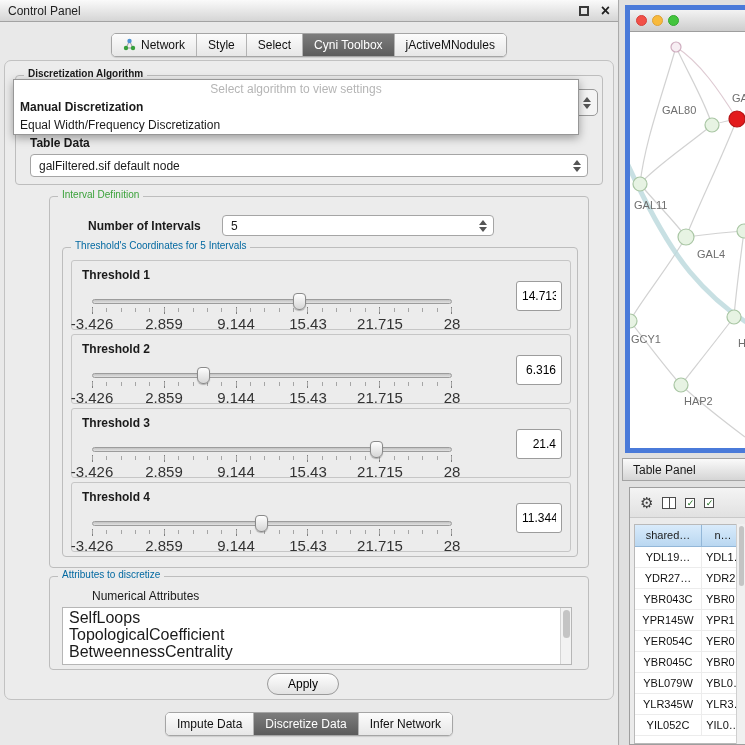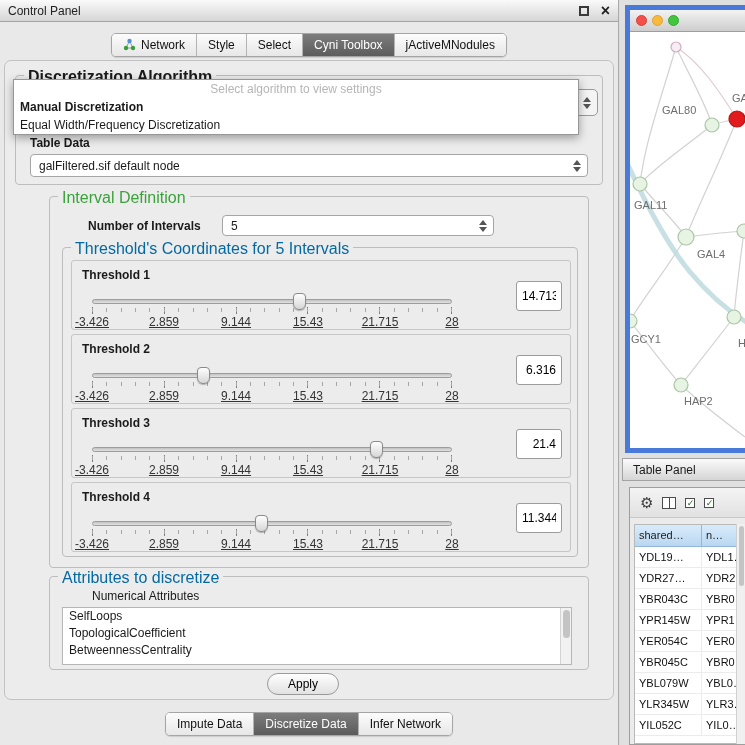--- a/index.html
+++ b/index.html
@@ -26,21 +26,21 @@
     background:#f3f3f3; box-shadow:0 1px 1px rgba(0,0,0,.12); }
   .tab { padding:4px 11px; font-size:12px; display:flex; align-items:flex-start; gap:5px;
     background:linear-gradient(#fcfcfc,#e7e7e7); border-left:1px solid #b3b3b3;
     color:#111; white-space:nowrap; cursor:default; }
   .tab:first-child { border-left:none; }
   .tab.selected { background:linear-gradient(#7d7d7d,#5c5c5c); color:#fff; }
   .panel-body { position:absolute; left:4px; top:60px; width:610px; height:640px;
     background:#ececec; border:1px solid #c2c2c2; border-radius:7px; }
   .group { position:absolute; border:1px solid #bdbdbd; border-radius:4px; }
   .legend { position:absolute; left:8px; top:-8px; background:#ececec; padding:0 4px;
-    font-size:16px; white-space:nowrap; }
+    font-size:10px; white-space:nowrap; }
   .legend.bold { font-weight:bold; }
   .legend.green { color:#3ba23b; }
   .legend.blue { color:#0369a1; }
   .disc-group { left:10px; top:14px; width:588px; height:110px; }
   .table-data-label { position:absolute; left:14px; top:60px; font-weight:bold; }
   .combo { position:relative; background:#fff; border:1px solid #a5a5a5; border-radius:4px;
     display:flex; align-items:center; padding:0 22px 0 8px; font-size:12px; cursor:default; }
   .table-data-combo { position:absolute; left:14px; top:78px; width:558px; height:23px; }
   .stepper { position:absolute; right:6px; top:50%; transform:translateY(-50%);
     display:flex; flex-direction:column; gap:2px; }
@@ -63,33 +63,33 @@
   .thresh-panel { position:absolute; left:8px; width:500px; height:70px;
     border:1px solid #c6c6c6; border-radius:3px; }
   .thresh-label { position:absolute; left:10px; top:7px; font-weight:bold; }
   .track-wrap { position:absolute; left:20px; top:36px; width:360px; height:28px; }
   .groove { position:absolute; left:0; top:2px; width:100%; height:5px;
     background:linear-gradient(#c2c2c2,#e2e2e2); border:1px solid #9c9c9c; border-radius:3px; }
   .ticks-major { position:absolute; left:0; top:10px; width:100%; height:7px;
     background:repeating-linear-gradient(to right,#7d7d7d 0 1px,transparent 1px 71.8px); }
   .ticks-minor { position:absolute; left:0; top:11px; width:100%; height:4px;
     background:repeating-linear-gradient(to right,#a5a5a5 0 1px,transparent 1px 14.36px); }
-  .tickl { position:absolute; top:18px; transform:translateX(-50%); font-size:12px; color:#333;text-decoration:underline; }
+  .tickl { position:absolute; top:18px; transform:translateX(-50%); font-size:15px; color:#333; }
   .t0{left:0;} .t1{left:20%;} .t2{left:40%;} .t3{left:60%;} .t4{left:80%;} .t5{left:100%;}
   .thumb { position:absolute; top:-4px; width:13px; height:17px;
     background:linear-gradient(#fefefe,#d6d6d6); border:1px solid #8a8a8a;
     border-radius:4px 4px 6px 6px; box-shadow:0 1px 1px rgba(0,0,0,.25); }
   .thresh-value { position:absolute; right:8px; top:20px; width:46px; height:30px;
     border:1px solid #9c9c9c; border-radius:3px; background:#fff; font-size:12px;
     font-family:"Liberation Sans",sans-serif; text-align:right; padding:0 5px; }
   .attr-group { left:44px; top:515px; width:540px; height:94px; }
   .num-attr-label { position:absolute; left:12px; top:12px; font-weight:normal;padding-left:30px; }
   .attr-list { position:absolute; left:12px; top:30px; width:510px; height:58px;
     background:#fff; border:1px solid #b6b6b6; overflow:hidden; }
-  .attr-item { font-size:12px; padding:1px 6px; height:17px; }
+  .attr-item { font-size:16px; padding:1px 6px; height:17px; }
   .vscroll { position:absolute; right:0; top:0; width:11px; height:100%;
     background:#f2f2f2; border-left:1px solid #d4d4d4; }
   .vthumb { position:absolute; left:2px; top:2px; width:7px; height:28px;
     background:#c4c4c4; border-radius:4px; }
   .apply-btn { position:absolute; left:262px; top:612px; width:72px; height:22px;
     background:linear-gradient(#fefefe,#e2e2e2); border:1px solid #9a9a9a; border-radius:11px;
     font-size:12px; font-family:"Liberation Sans",sans-serif; }
   
   .right-region { position:absolute; left:620px; top:0; width:125px; height:745px; background:#e0e0e0; }
   .network-window { position:absolute; left:5px; top:5px; width:120px; height:448px;
@@ -108,21 +108,21 @@
   .table-window { position:absolute; left:9px; top:487px; width:116px; height:258px;
     background:#ebebeb; border:1px solid #9e9e9e; border-right:none; }
   .tw-toolbar { height:30px; display:flex; align-items:center; gap:9px; padding-left:10px;
     background:linear-gradient(#f4f4f4,#e1e1e1); border-bottom:1px solid #c9c9c9; }
   .gear { font-size:15px; color:#3d3d3d; line-height:15px; }
   .colicon { width:14px; height:12px; border:1px solid #4c4c4c; position:relative; background:#fff; }
   .colicon::after { content:""; position:absolute; left:6px; top:0; bottom:0; width:1px; background:#4c4c4c; }
   .chk { width:10px; height:10px; border:1px solid #4c4c4c; background:#fff;
     font-size:9px; line-height:9px; text-align:center; color:#1a6a1a; }
   .tw-table { position:absolute; left:4px; top:36px; right:0; bottom:0; background:#fff;
-    border:1px solid #b9b9b9; border-right:none; overflow:hidden; }
+    border:1px solid #b9b9b9; border-right:none; overflow:hidden;text-align:center; }
   .thr { display:flex; height:22px; }
   .th { background:linear-gradient(#d9ebfb,#b9d7f1); border-right:1px solid #93b7d8;
     border-bottom:1px solid #93b7d8; font-size:11px; padding:4px 4px 0 4px; }
   .th.c1 { width:67px; } .th.c2 { flex:1; }
   .tr { display:flex; height:21px; border-bottom:1px solid #ececec; }
   .td { font-size:11px; padding:4px 4px 0 4px; border-right:1px solid #ececec; color:#111;
     white-space:nowrap; overflow:hidden; }
   .td.c1 { width:67px; } .td.c2 { flex:1; }
   .tw-scroll { position:absolute; right:0; top:36px; bottom:0; width:9px; background:#f0f0f0;
     border-left:1px solid #cfcfcf; }

